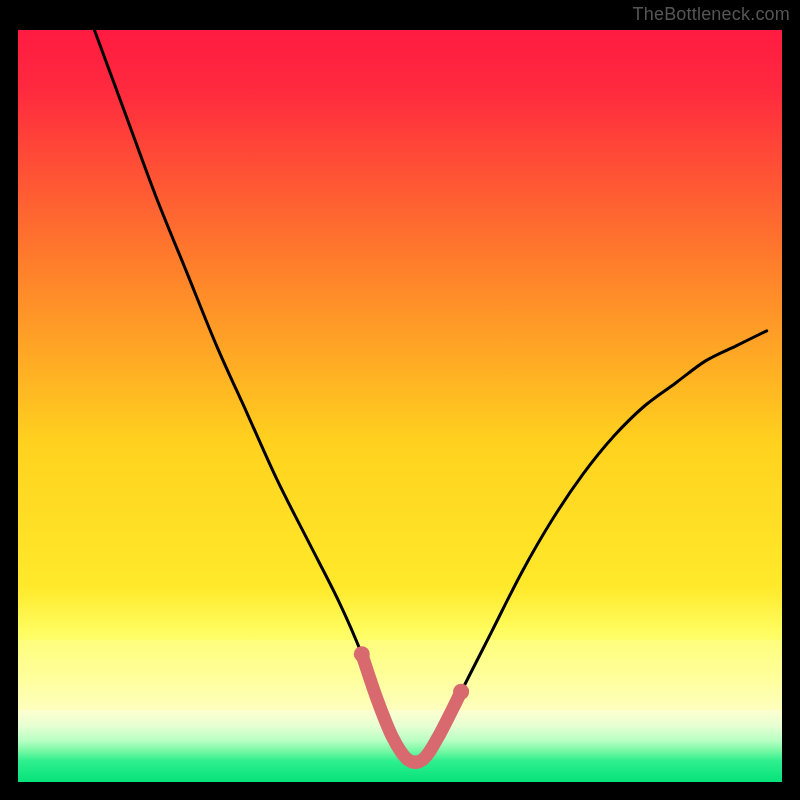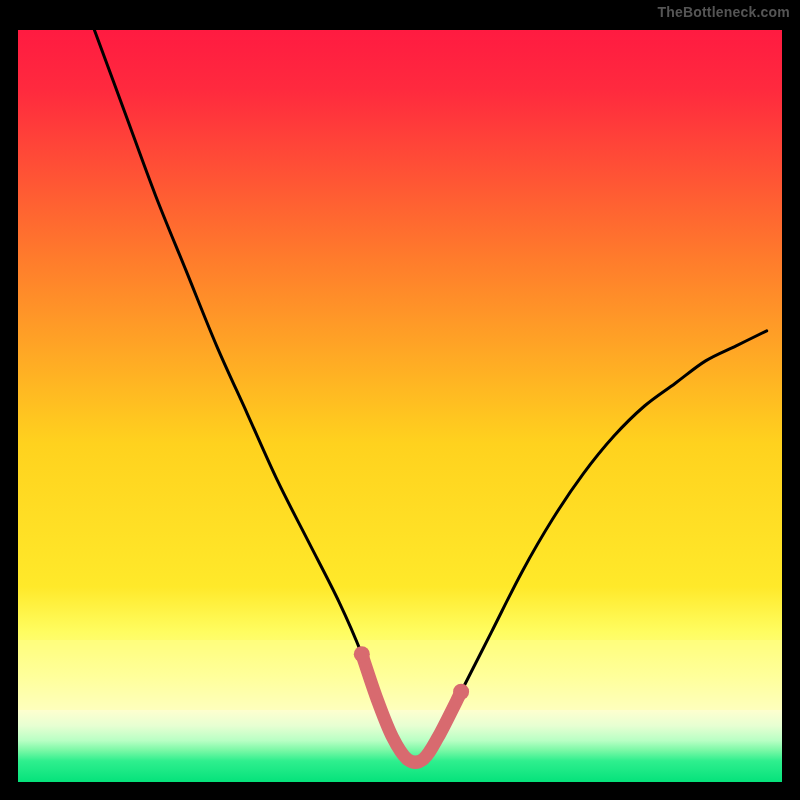--- a/index.html
+++ b/index.html
@@ -17,22 +17,22 @@
     height: 800px;
   }
   svg {
     display: block;
   }
   .watermark {
     position: absolute;
     top: 4px;
     right: 10px;
     color: #555;
-    font-size: 14px;
-    font-weight: 700;
+    font-size: 18px;
+    font-weight: 400;
     letter-spacing: 0.2px;
     user-select: none;
   }
 </style>
 </head>
 <body>
 
 <div class="stage">
 
   <svg width="800" height="800" viewBox="0 0 800 800" preserveAspectRatio="none">

